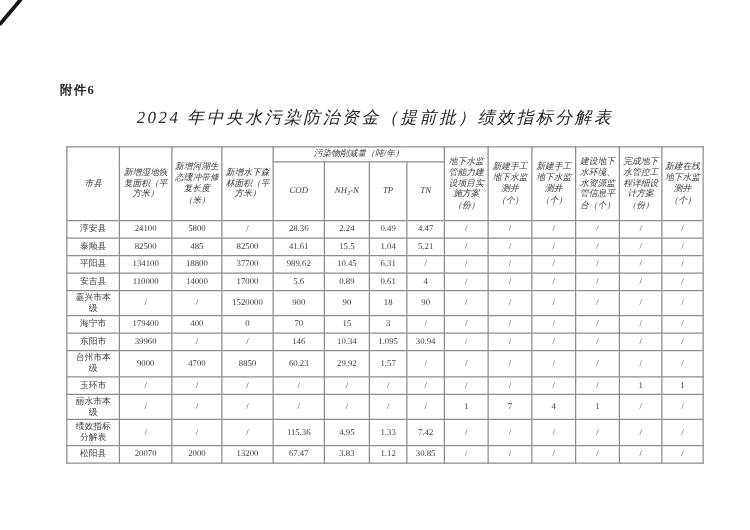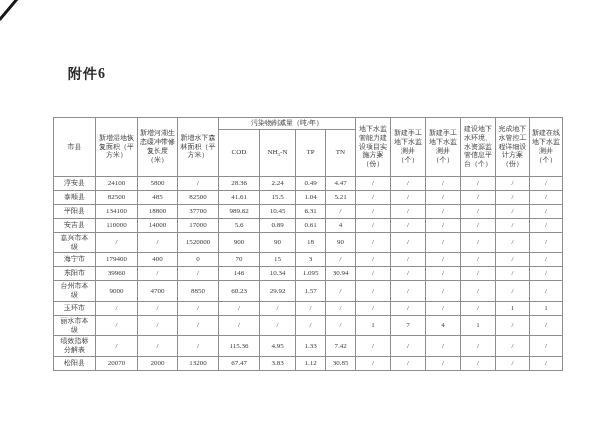--- a/index.html
+++ b/index.html
@@ -12,22 +12,22 @@
   }
   .scan-corner {
     position:absolute;
     left:-6px; top:7px;
     width:30px; height:2.5px;
     background:#161616;
     transform:rotate(-50deg);
   }
   .attachment {
     position:absolute;
-    left:68px; top:65px;
-    font-size:14px;
+    left:48px; top:65px;
+    font-size:10px;
     font-weight:600;
     color:#2a2a2a;
     letter-spacing:1px;
   }
   .title {
     position:absolute;
     left:0; right:0; top:85px;
     text-align:center;
     font-size:13.5px;
     font-style:italic;
@@ -47,36 +47,37 @@
   .sheet th, .sheet td {
     border:0.8px solid #8d8d8d;
     text-align:center;
     vertical-align:middle;
     font-weight:normal;
     padding:1px 1px;
     line-height:1.25;
     overflow:hidden;
     word-break:break-all;
   }
-  .sheet th { color:#3a3a3a; }
+  .sheet th { color:#3a3a3a;font-style:italic; }
   .h-group { height:11px; }
   .h-sub th { height:44px;margin-top:12px; }
   .sheet tbody td { height:11px; }
   .sheet td.city { padding:1px 6px; }
   sub.chem { font-size:5px; vertical-align:sub; line-height:0; }
 </style>
 </head>
 <body>
 
 <div class="page">
 
   <div class="scan-corner"></div>
 
   <div class="attachment">附件6</div>
 
+  <div class="title">2024 年中央水污染防治资金（提前批）绩效指标分解表</div>
 
   <table class="sheet">
     <colgroup>
       <col style="width:42px">
         <col style="width:42px">
         <col style="width:40px">
         <col style="width:41px">
       <col style="width:41px">
         <col style="width:36px">
         <col style="width:30px">

